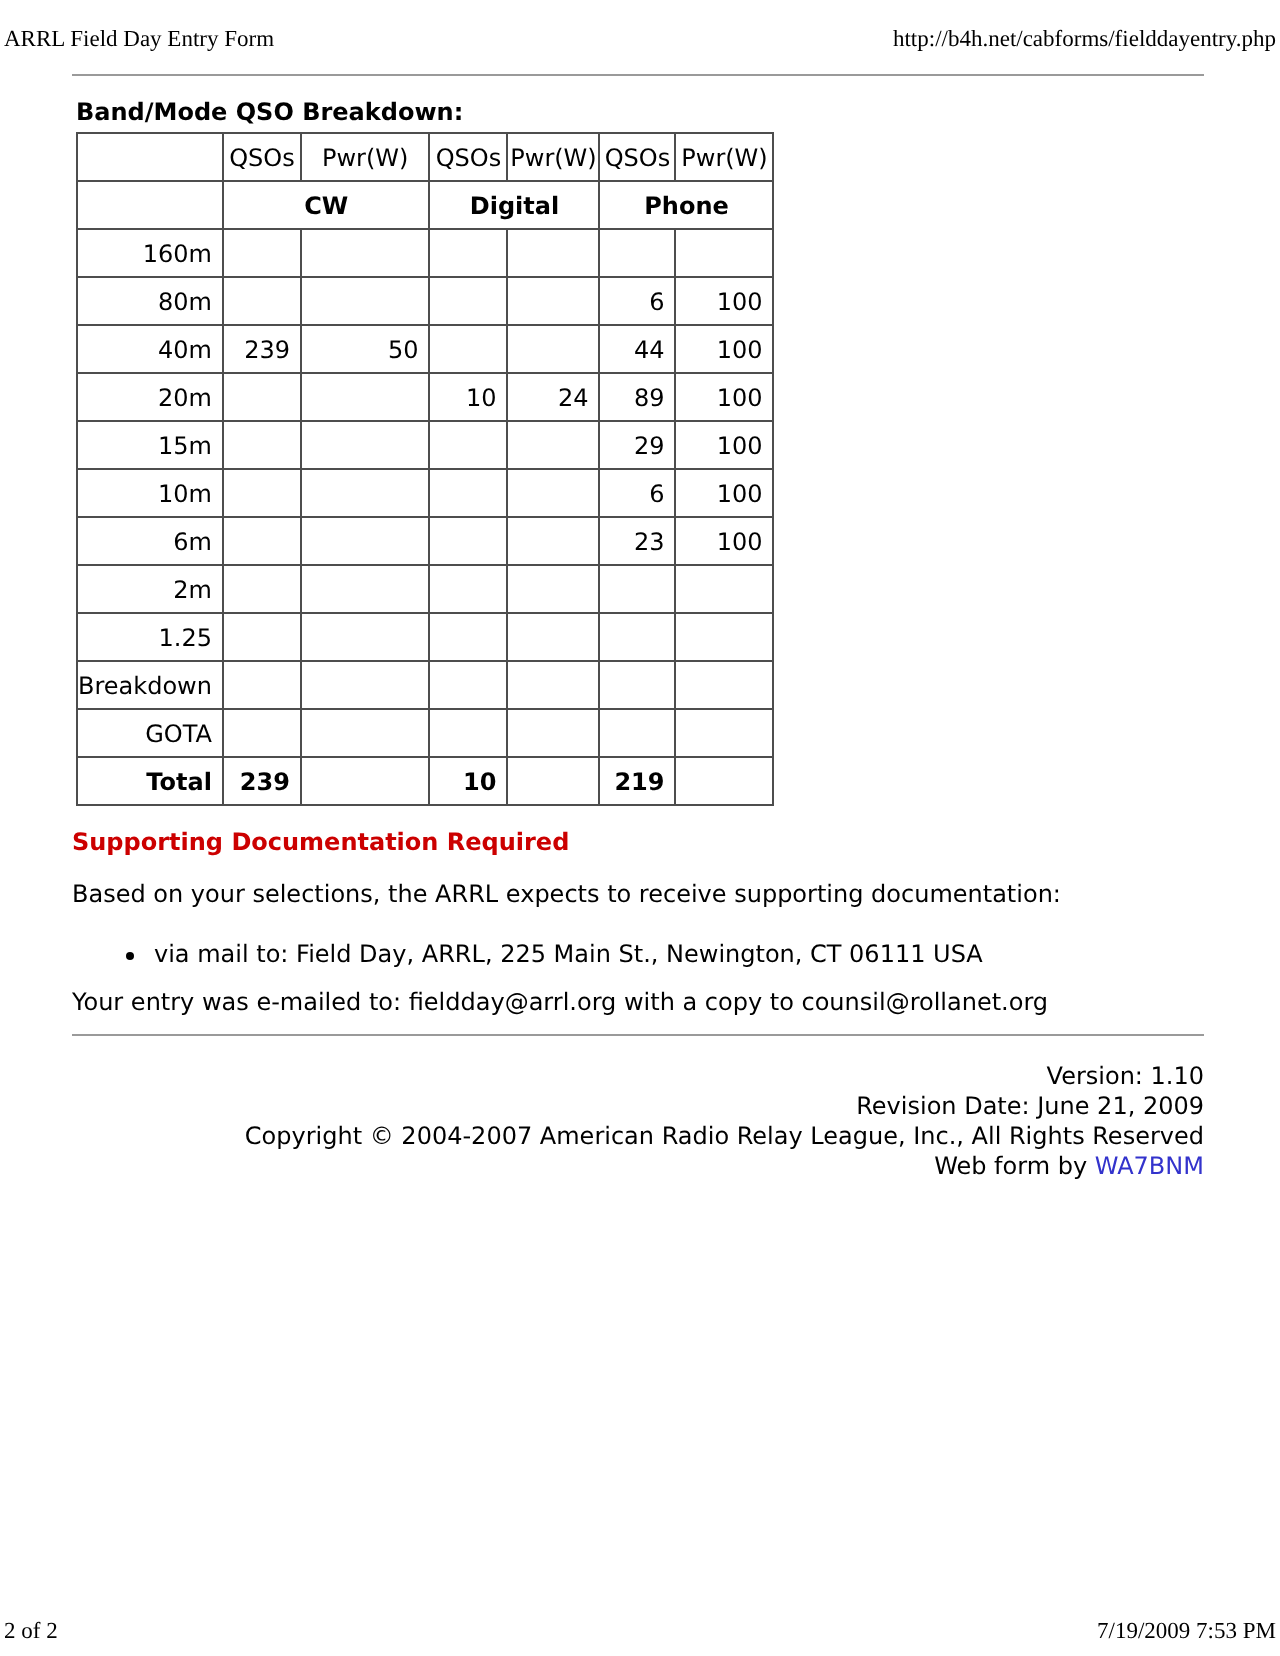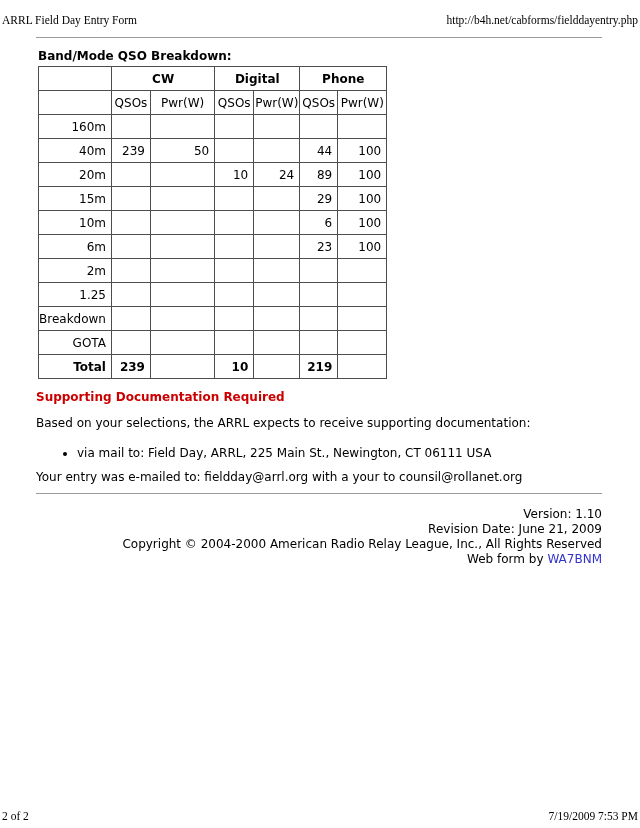--- a/index.html
+++ b/index.html
@@ -82,43 +82,52 @@
         <col style="width:39px">
         <col style="width:47px">
       <col style="width:39px">
         <col style="width:46px">
         <col style="width:38px">
         <col style="width:49px">
     </colgroup>
     <thead>
       <tr>
         <th style="border-color: rgb(77, 77, 77);"></th>
-        <th class="mode-h" colspan="2" style="border-color: rgb(77, 77, 77);">CW</th>
-        <th class="mode-h" colspan="2" style="border-color: rgb(77, 77, 77);">Digital</th>
-        <th class="mode-h" colspan="2" style="border-color: rgb(77, 77, 77);">Phone</th>
-      </tr>
-      <tr>
-        <th style="border-color: rgb(77, 77, 77);"></th>
         <th class="sub-h" style="border-color: rgb(77, 77, 77);">QSOs</th>
         <th class="sub-h" style="border-color: rgb(77, 77, 77);">Pwr(W)</th>
         <th class="sub-h" style="border-color: rgb(77, 77, 77);">QSOs</th>
         <th class="sub-h" style="border-color: rgb(77, 77, 77);">Pwr(W)</th>
         <th class="sub-h" style="border-color: rgb(77, 77, 77);">QSOs</th>
         <th class="sub-h" style="border-color: rgb(77, 77, 77);">Pwr(W)</th>
       </tr>
+      <tr>
+        <th style="border-color: rgb(77, 77, 77);"></th>
+        <th class="mode-h" colspan="2" style="border-color: rgb(77, 77, 77);">CW</th>
+        <th class="mode-h" colspan="2" style="border-color: rgb(77, 77, 77);">Digital</th>
+        <th class="mode-h" colspan="2" style="border-color: rgb(77, 77, 77);">Phone</th>
+      </tr>
     </thead>
     <tbody id="qso-body">
         <tr>
           <td class="band" style="border-color: rgb(77, 77, 77);">160m</td>
           <td class="num" style="border-color: rgb(77, 77, 77);"></td>
           <td class="num" style="border-color: rgb(77, 77, 77);"></td>
           <td class="num" style="border-color: rgb(77, 77, 77);"></td>
           <td class="num" style="border-color: rgb(77, 77, 77);"></td>
           <td class="num" style="border-color: rgb(77, 77, 77);"></td>
           <td class="num" style="border-color: rgb(77, 77, 77);"></td>
+        </tr>
+        <tr>
+          <td class="band" style="border-color: rgb(77, 77, 77);">80m</td>
+          <td class="num" style="border-color: rgb(77, 77, 77);"></td>
+          <td class="num" style="border-color: rgb(77, 77, 77);"></td>
+          <td class="num" style="border-color: rgb(77, 77, 77);"></td>
+          <td class="num" style="border-color: rgb(77, 77, 77);"></td>
+          <td class="num" style="border-color: rgb(77, 77, 77);">6</td>
+          <td class="num" style="border-color: rgb(77, 77, 77);">100</td>
         </tr>
         <tr>
           <td class="band" style="border-color: rgb(77, 77, 77);">40m</td>
           <td class="num" style="border-color: rgb(77, 77, 77);">239</td>
           <td class="num" style="border-color: rgb(77, 77, 77); padding-left: 43px;">50</td>
           <td class="num" style="border-color: rgb(77, 77, 77);"></td>
           <td class="num" style="border-color: rgb(77, 77, 77);"></td>
           <td class="num" style="border-color: rgb(77, 77, 77);">44</td>
           <td class="num" style="border-color: rgb(77, 77, 77);">100</td>
         </tr>
@@ -207,28 +216,28 @@
   </table>
 
   <div class="red-heading" id="red-heading" style="color: rgb(204, 0, 0);">Supporting Documentation Required</div>
 
   <p class="body-line">Based on your selections, the ARRL expects to receive supporting documentation:</p>
 
   <ul class="mail-list">
     <li>via mail to: Field Day, ARRL, 225 Main St., Newington, CT 06111 USA</li>
   </ul>
 
-  <p class="email-line">Your entry was e-mailed to: fieldday@arrl.org with a your to counsil@rollanet.org</p>
+  <p class="email-line">Your entry was e-mailed to: fieldday@arrl.org with a copy to counsil@rollanet.org</p>
 
   <hr class="rule rule-bottom">
 
   <div class="footer-block">
     <div>Version: 1.10</div>
     <div>Revision Date: June 21, 2009</div>
-    <div>Copyright © 2004-2000 American Radio Relay League, Inc., All Rights Reserved</div>
+    <div>Copyright © 2004-2007 American Radio Relay League, Inc., All Rights Reserved</div>
     <div><span>Web form by </span><a class="credit-link" id="credit-link" style="color: rgb(51, 51, 204);">WA7BNM</a></div>
   </div>
 </div>
 
 <div class="print-footer">
   <span>2 of 2</span>
   <span>7/19/2009 7:53 PM</span>
 </div>
 
 </body></html>

